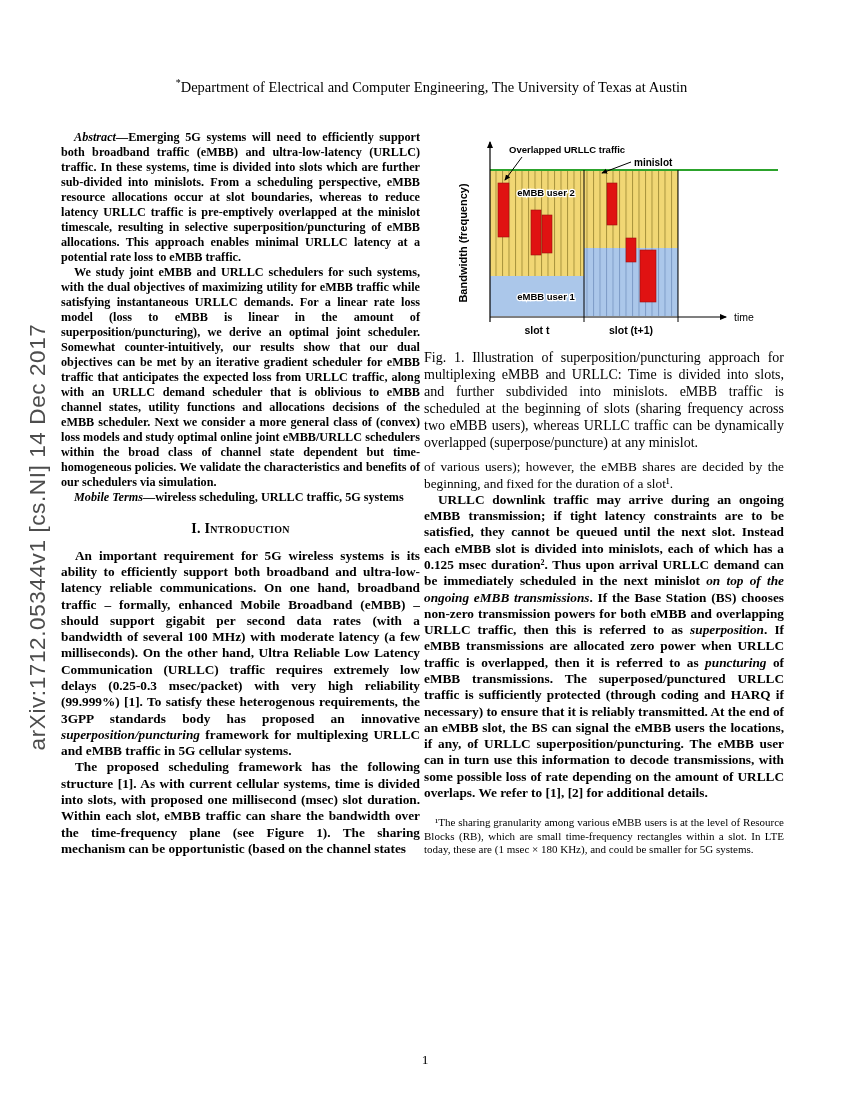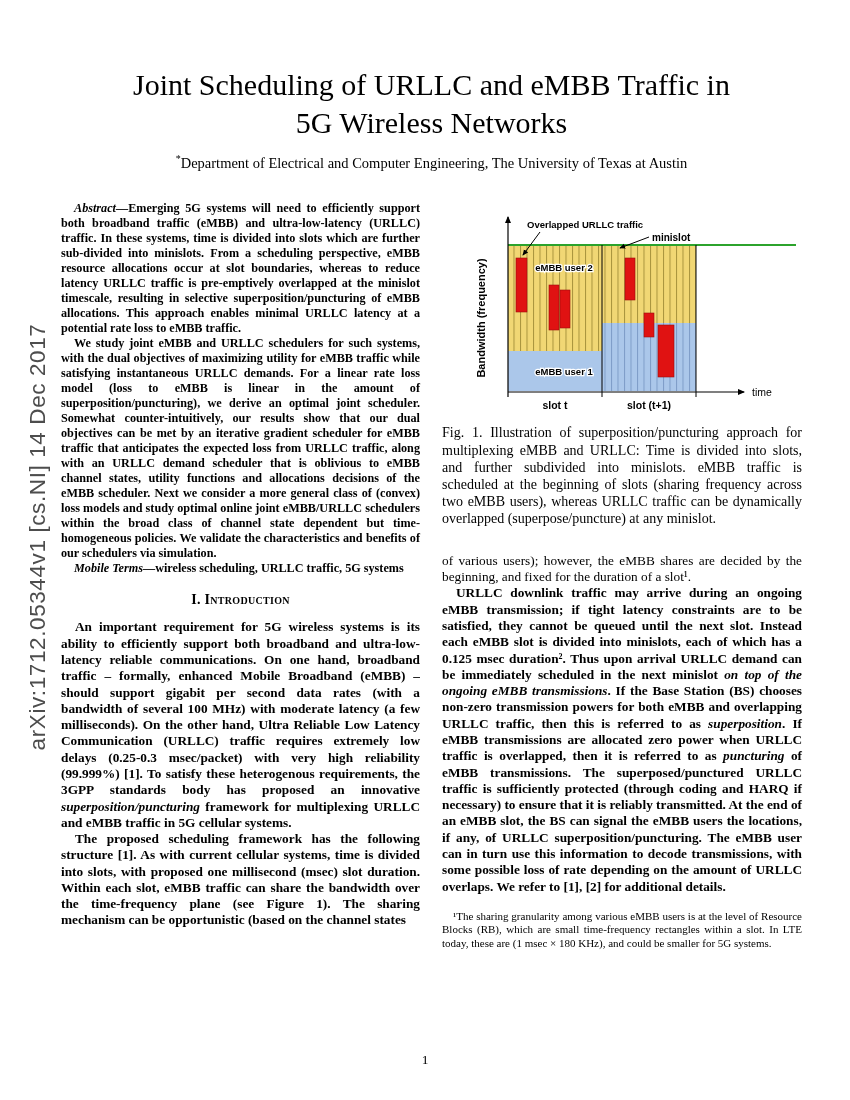--- a/index.html
+++ b/index.html
@@ -19,51 +19,50 @@
     font-size: 22.5px;
     letter-spacing: 0.6px;
     color: #4d4d4d;
     white-space: nowrap;
   }
   .content { position: absolute; left: 61px; top: 66px; width: 741px; }
   .title { font-size: 30px; font-weight: normal; text-align: center; line-height: 1.26; margin: 0; }
   .authors { margin-top: 23px; text-align: center; font-size: 15.5px; }
   .authors sup, .affiliation sup { font-size: 10px; vertical-align: super; }
   .affiliation { margin-top: 11px; text-align: center; font-size: 14.5px; }
-  .columns { display: flex; gap: 22px; margin-top: 30px; }
+  .columns { display: flex; gap: 4px; margin-top: 30px; align-items: flex-end; }
   .col-left { width: 359px; }
   .col-right { width: 360px; }
   p { margin: 0; }
   .abstract { font-weight: bold; font-size: 12.2px; line-height: 1.23; text-align: justify; }
   .abs-p { text-indent: 13px; }
   .lead { font-style: italic; }
   .section-heading {
     font-weight: bold; font-variant: small-caps;
     font-size: 14px; text-align: center;
     margin: 16px 0 11px 0; letter-spacing: 0.3px;
   }
   .body-p { font-size: 13.3px; line-height: 1.225; text-align: justify; }
   .indent { text-indent: 14px; font-weight: bold; }
   .it { font-style: italic; }
   .figure-wrap { margin: 0 0 5px 26px; }
   .fig-svg { font-family: "Liberation Sans", sans-serif; }
   .caption { font-size: 14px; line-height: 1.22; text-align: justify; }
-  .body-start { margin-top: 26px; }
+  .body-start { margin-top: 8px; }
   .footnotes { margin-top: 15px; }
   .footnote { font-size: 11px; line-height: 1.24; text-align: justify; text-indent: 11px; }
   .page-number { position: absolute; left: 0; right: 0; top: 1052px; text-align: center; font-size: 13.5px; }
 </style>
 </head>
 <body>
 
 <div class="watermark">arXiv:1712.05344v1 [cs.NI] 14 Dec 2017</div>
 
 <div class="content">
 
-  <h1 class="title"><span>Joint Scheduling of URLLC and eMBB Traffic in</span><br><span>5G Wireless Networks</span></h1>
 
 
   <div class="affiliation"><sup>*</sup><span>Department of Electrical and Computer Engineering, The University of Texas at Austin</span></div>
 
   <div class="columns">
 
     <div class="col-left">
       <div class="abstract">
         <p class="abs-p"><span class="lead">Abstract—</span><span>Emerging 5G systems will need to efficiently support both broadband traffic (eMBB) and ultra-low-latency (URLLC) traffic. In these systems, time is divided into slots which are further sub-divided into minislots. From a scheduling perspective, eMBB resource allocations occur at slot boundaries, whereas to reduce latency URLLC traffic is pre-emptively overlapped at the minislot timescale, resulting in selective superposition/puncturing of eMBB allocations. This approach enables minimal URLLC latency at a potential rate loss to eMBB traffic.</span></p>
         <p class="abs-p"><span>We study joint eMBB and URLLC schedulers for such systems, with the dual objectives of maximizing utility for eMBB traffic while satisfying instantaneous URLLC demands. For a linear rate loss model (loss to eMBB is linear in the amount of superposition/puncturing), we derive an optimal joint scheduler. Somewhat counter-intuitively, our results show that our dual objectives can be met by an iterative gradient scheduler for eMBB traffic that anticipates the expected loss from URLLC traffic, along with an URLLC demand scheduler that is oblivious to eMBB channel states, utility functions and allocations decisions of the eMBB scheduler. Next we consider a more general class of (convex) loss models and study optimal online joint eMBB/URLLC schedulers within the broad class of channel state dependent but time-homogeneous policies. We validate the characteristics and benefits of our schedulers via simulation.</span></p>

